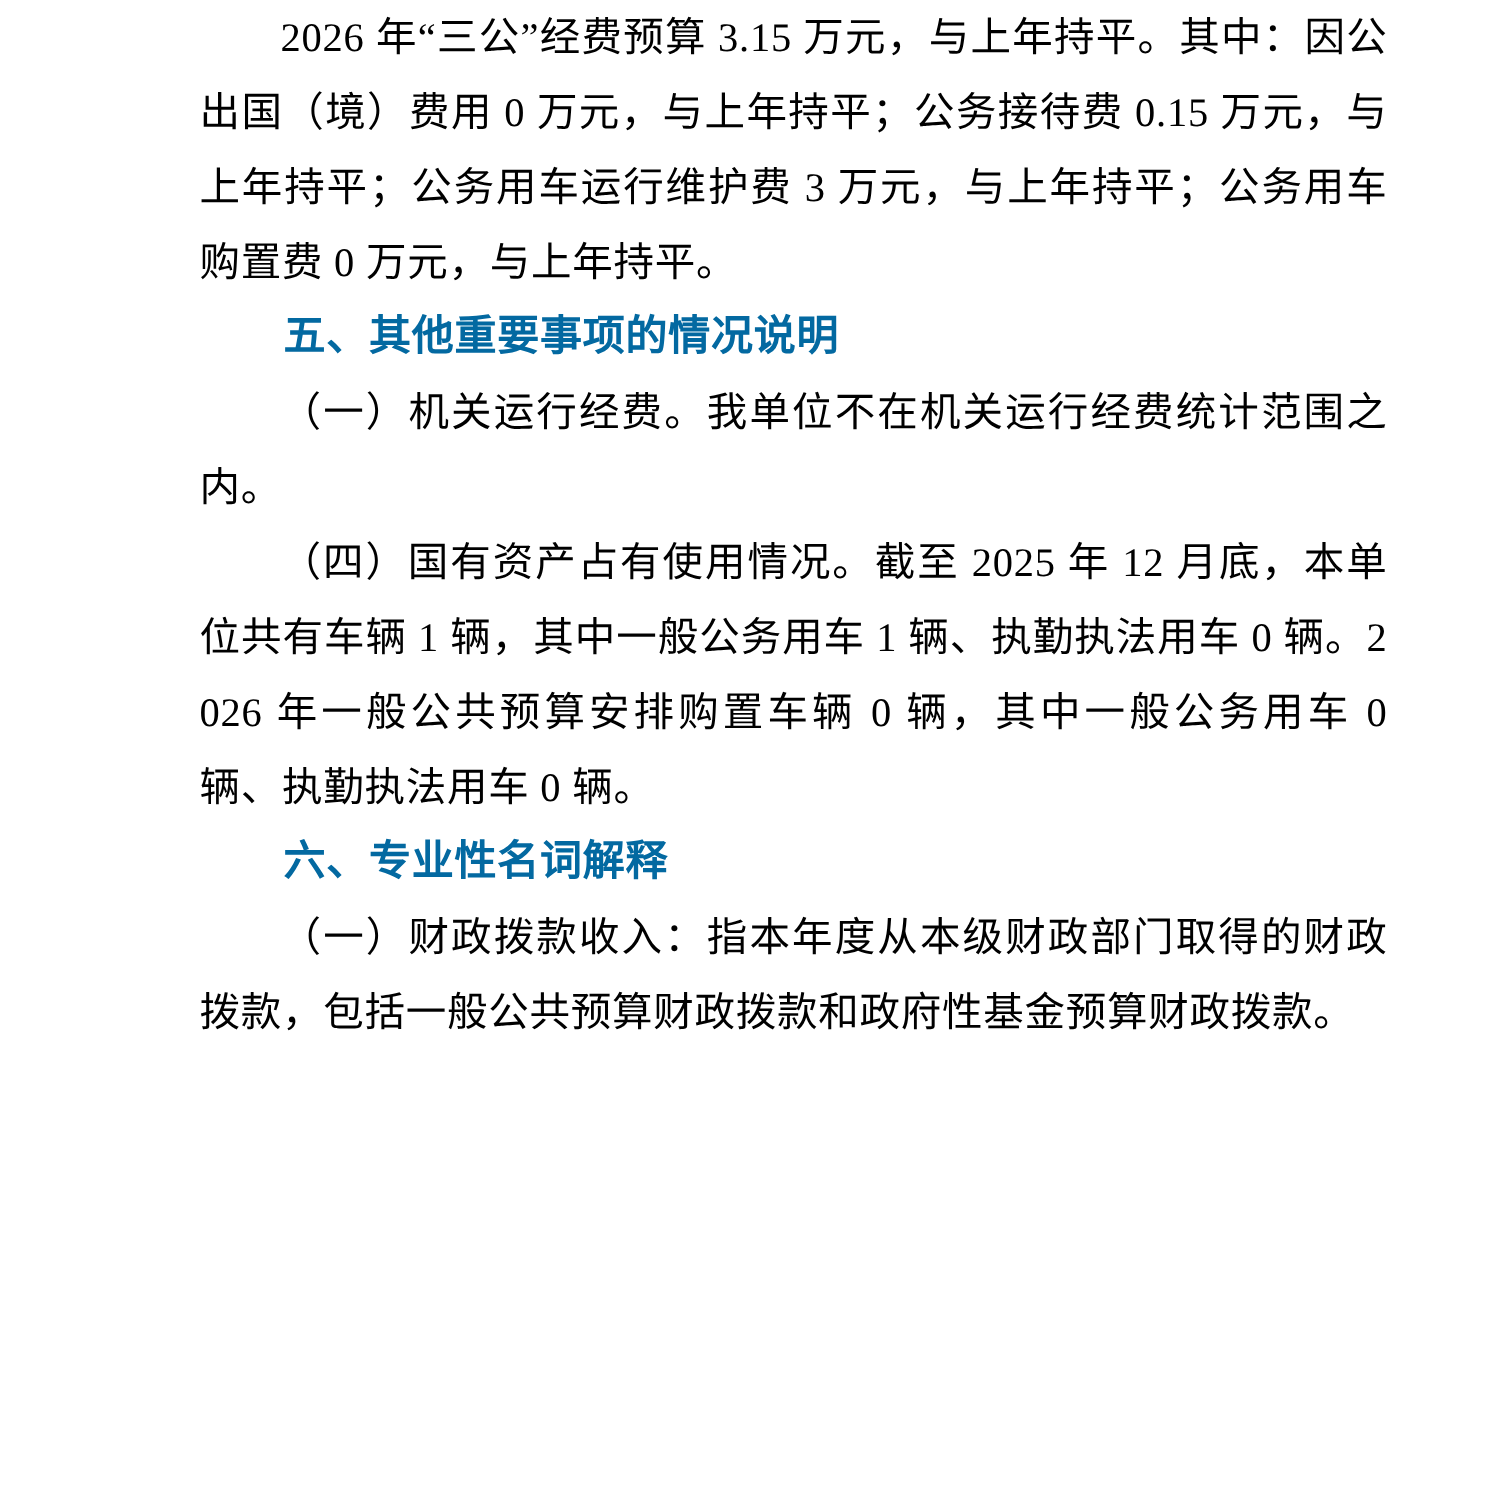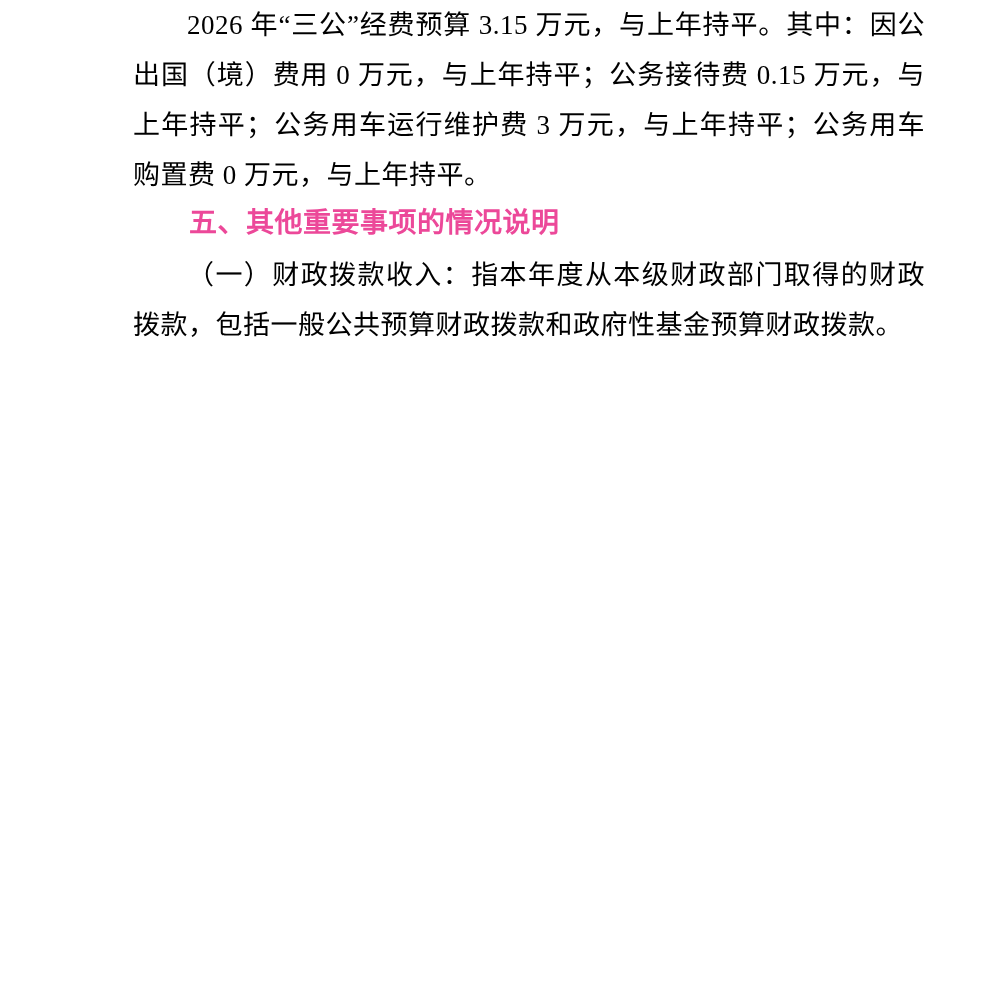--- a/index.html
+++ b/index.html
@@ -27,36 +27,39 @@
     font-size: 27px;
     line-height: 50px;
     text-align: justify;
     text-justify: inter-ideograph;
     text-indent: 2em;
     letter-spacing: 0.5px;
     word-break: break-all;
   }
   .doc-heading {
     margin: 0;
-    font-family: Liberation Mono, monospace;
+    font-family: Liberation Serif, serif;
     font-weight: 700;
     font-size: 28px;
     line-height: 50px;
     text-indent: 2em;
     letter-spacing: 0.5px;
-    color: #ec4899;
+    color: #0369a1;
   }
 </style>
 </head>
 <body>
 
 <div class="page">
   <p class="doc-body-paragraph">2026 年“三公”经费预算 3.15 万元，与上年持平。其中：因公出国（境）费用 0 万元，与上年持平；公务接待费 0.15 万元，与上年持平；公务用车运行维护费 3 万元，与上年持平；公务用车购置费 0 万元，与上年持平。</p>
 
   <h2 class="doc-heading">五、其他重要事项的情况说明</h2>
 
+  <p class="doc-body-paragraph">（一）机关运行经费。我单位不在机关运行经费统计范围之内。</p>
 
 
 
+  <p class="doc-body-paragraph">（四）国有资产占有使用情况。截至 2025 年 12 月底，本单位共有车辆 1 辆，其中一般公务用车 1 辆、执勤执法用车 0 辆。2026 年一般公共预算安排购置车辆 0 辆，其中一般公务用车 0 辆、执勤执法用车 0 辆。</p>
 
+  <h2 class="doc-heading">六、专业性名词解释</h2>
 
   <p class="doc-body-paragraph">（一）财政拨款收入：指本年度从本级财政部门取得的财政拨款，包括一般公共预算财政拨款和政府性基金预算财政拨款。</p>
 </div>
 
 </body></html>

